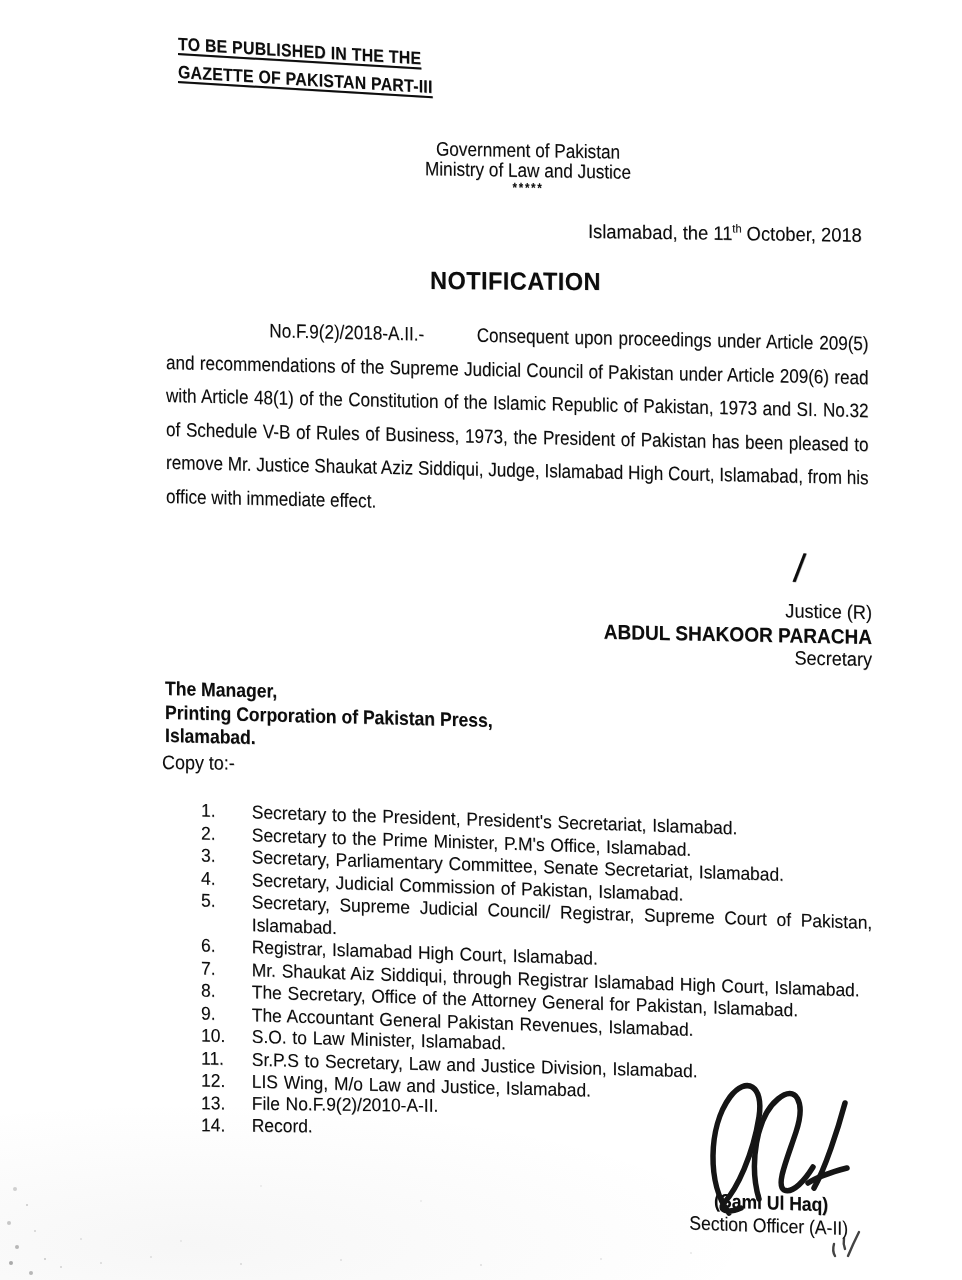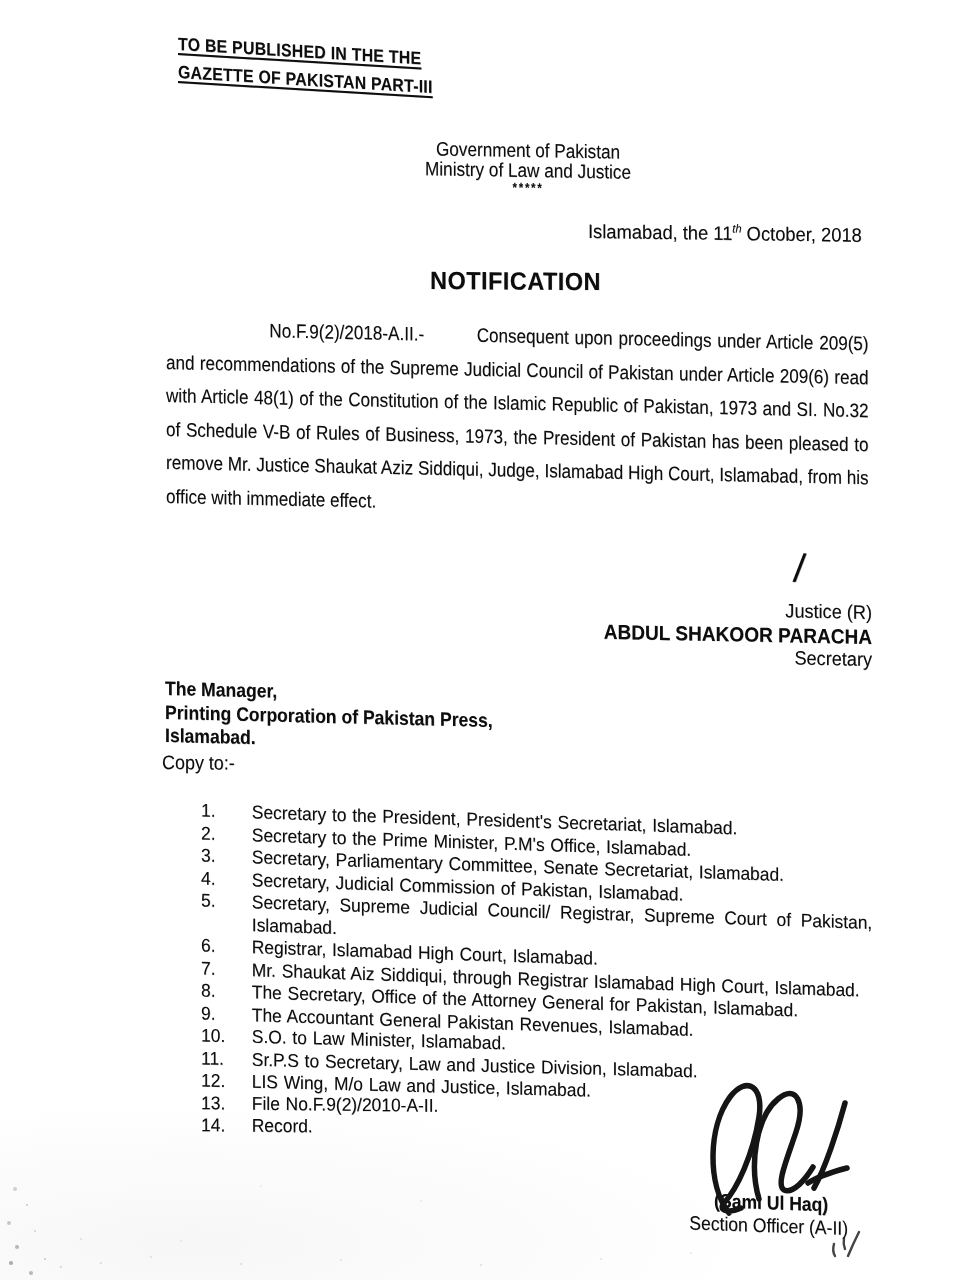--- a/index.html
+++ b/index.html
@@ -14,21 +14,21 @@
            transform:skewY(3.4deg) scaleX(.88); transform-origin:left top; }
   .stamp .ln { text-decoration:underline; text-underline-offset:3px; text-decoration-thickness:2px; }
 
   .org { position:absolute; left:368px; top:140px; width:320px; text-align:center;
          font-size:19.5px; line-height:20px; white-space:nowrap;
          transform:skewY(1deg) scaleX(.88); transform-origin:center top; }
   .org .stars { font-size:13px; font-weight:700; letter-spacing:2px; line-height:15px; }
 
   .dateline { position:absolute; left:588px; top:220px; font-size:19.5px; white-space:nowrap;
               transform:skewY(.8deg) scaleX(.94); transform-origin:left top; }
-  .dateline sup { font-size:0.6em; vertical-align:super; line-height:0;font-style:italic; }
+  .dateline sup { font-size:0.6em; vertical-align:super; line-height:0; }
 
   .title { position:absolute; left:430px; top:266px; font-size:25px; font-weight:700;
            letter-spacing:.5px; white-space:nowrap;
            transform:skewY(.4deg) scaleX(.94); transform-origin:left top; }
 
   .body-par { position:absolute; left:166px; top:312px; width:802px; font-size:19.5px;
               line-height:33.5px; text-align:justify; text-indent:118px;
               transform:skewY(1.25deg) scaleX(.876); transform-origin:left top; }
   .refgap { display:inline-block; width:60px; }
 

